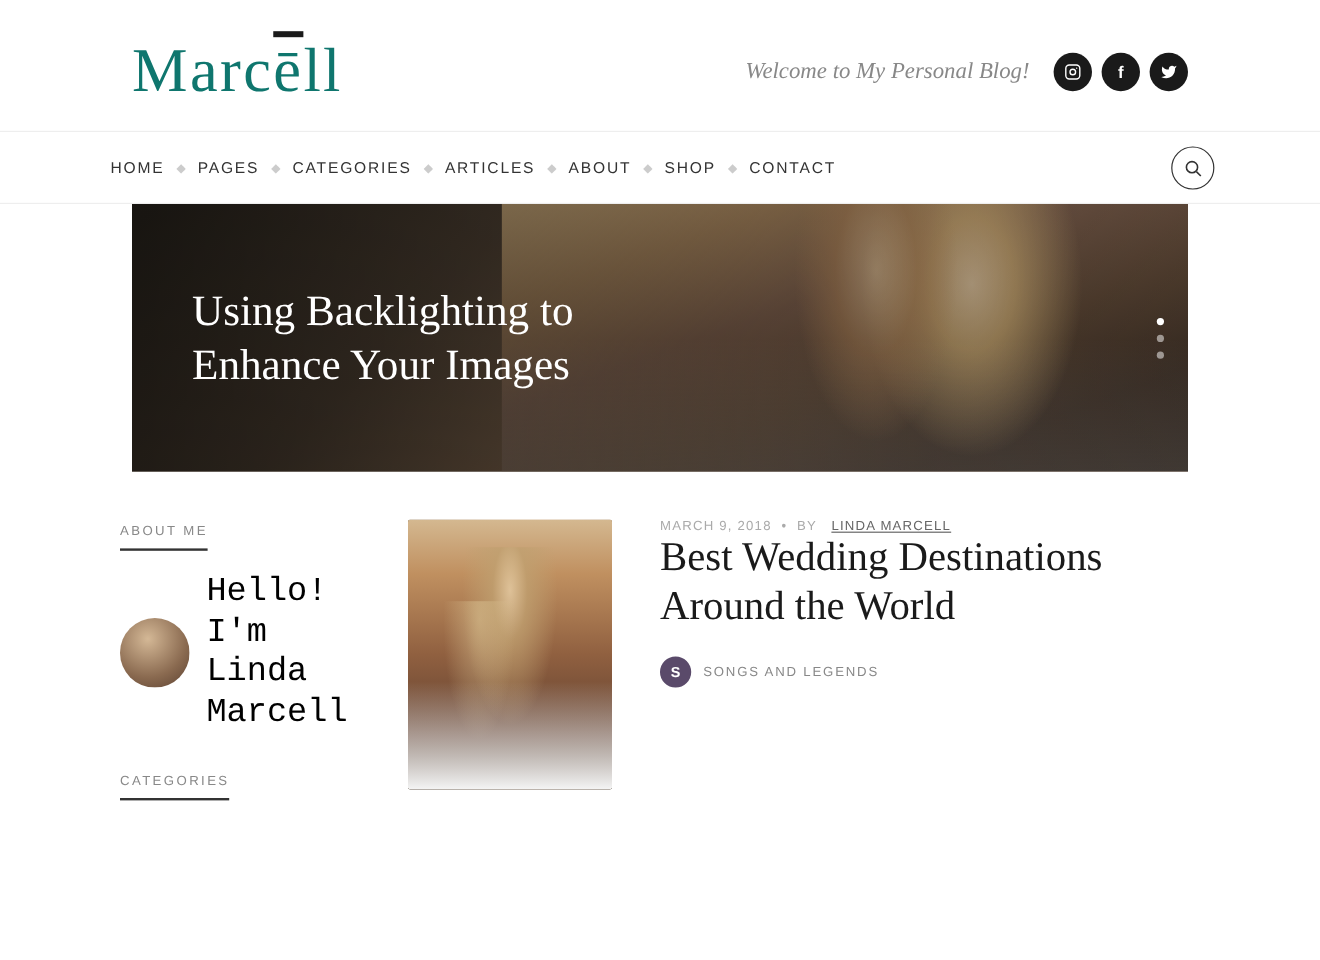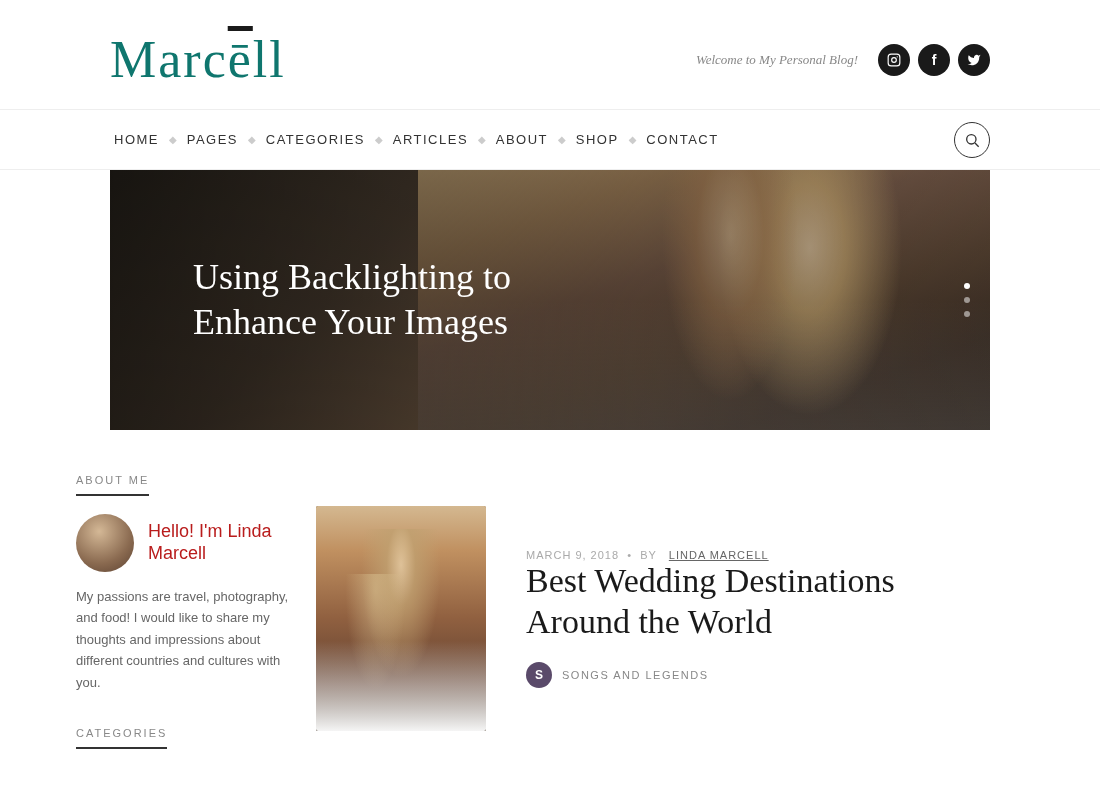--- a/index.html
+++ b/index.html
@@ -3,53 +3,53 @@
   <meta charset="utf-8">
   <style>
     * { margin: 0; padding: 0; box-sizing: border-box; }
     body { font-family: Georgia, 'Times New Roman', serif; background: #fff; color: #333; width: 1100px; min-height: 800px; overflow-x: hidden; }
 
     
     .header { display: flex; align-items: center; justify-content: space-between; padding: 30px 110px 20px 110px; border-bottom: 1px solid #eee; }
     .logo { font-size: 52px; font-weight: 300; letter-spacing: 2px; color: #0f766e; font-family: Georgia, serif; }
     .logo span { text-decoration: overline; text-decoration-color: #1a1a1a; }
     .header-right { display: flex; align-items: center; gap: 20px; }
-    .header-tagline { font-size: 13px; color: #888; font-style: italic; font-family: Georgia, serif; }
+    .header-tagline { font-size: 19px; color: #888; font-style: italic; font-family: Georgia, serif; }
     .social-icons { display: flex; gap: 8px; }
     .social-icon { width: 32px; height: 32px; border-radius: 50%; background: #1a1a1a; color: #fff; display: flex; align-items: center; justify-content: center; font-size: 13px; cursor: pointer; }
 
     
-    .nav { display: flex; align-items: center; justify-content: space-between; padding: 0 110px; height: 60px; border-bottom: 1px solid #eee; }
+    .nav { display: flex; align-items: center; justify-content: space-between; padding: 0 88px; height: 60px; border-bottom: 1px solid #eee; }
     .nav-links { display: flex; align-items: center; gap: 6px; }
     .nav-item { font-size: 13px; letter-spacing: 1.5px; color: #333; text-transform: uppercase; font-family: Arial, sans-serif; cursor: pointer; font-weight: 400; padding: 0 4px; }
     .nav-dot { color: #ccc; font-size: 10px; }
     .nav-search { cursor: pointer; }
     .search-circle { width: 36px; height: 36px; border: 1.5px solid #333; border-radius: 50%; display: flex; align-items: center; justify-content: center; }
 
     
-    .hero { position: relative; margin: 0 110px; height: 260px; background: #3a3028; overflow: hidden; display: flex; align-items: center; padding-left: 33px; }
+    .hero { position: relative; margin: 0 110px; height: 223px; background: #3a3028; overflow: hidden; display: flex; align-items: center; }
     .hero-bg { position: absolute; inset: 0; background: linear-gradient(135deg, #2d2820 0%, #4a3d30 30%, #6b5540 50%, #8b7060 70%, #a08070 100%); opacity: 0.9; }
     .hero-overlay { position: absolute; inset: 0; background: linear-gradient(to right, rgba(0,0,0,0.5) 0%, rgba(0,0,0,0.2) 60%, rgba(0,0,0,0.1) 100%); }
     .hero-content { position: relative; z-index: 2; padding: 0 50px; }
     .hero-title { color: #fff; font-size: 36px; font-weight: 300; line-height: 1.25; font-family: Georgia, serif; max-width: 380px; }
     .hero-dots { position: absolute; right: 20px; top: 50%; transform: translateY(-50%); display: flex; flex-direction: column; gap: 8px; z-index: 2; }
     .hero-dot { width: 6px; height: 6px; border-radius: 50%; background: rgba(255,255,255,0.5); }
     .hero-dot.active { background: #fff; }
 
     
-    .main { display: flex; gap: 0; padding: 40px 110px 0 76px; align-items: center; }
+    .main { display: flex; gap: 0; padding: 40px 110px 0 100px; }
 
     
     .sidebar { width: 220px; flex-shrink: 0; }
     .about-me-section { margin-bottom: 30px; }
     .section-label { font-size: 11px; letter-spacing: 2px; text-transform: uppercase; color: #888; font-family: Arial, sans-serif; padding-bottom: 8px; border-bottom: 2px solid #333; display: inline-block; margin-bottom: 18px; }
     .about-me-top { display: flex; align-items: center; gap: 14px; margin-bottom: 14px; }
     .avatar { width: 58px; height: 58px; border-radius: 50%; background: linear-gradient(135deg, #8a7060, #c0a080); overflow: hidden; flex-shrink: 0; }
     .avatar-inner { width: 100%; height: 100%; background: radial-gradient(circle at 40% 30%, #d4b896 0%, #8a6a50 60%, #5a4030 100%); }
-    .handwriting { font-family: Liberation Sans, sans-serif; font-size: 18px; color: #b91c1c; line-height: 1.2; }
+    .handwriting { font-family: Liberation Mono, monospace; font-size: 28px; color: #000000; line-height: 1.2; }
     .about-desc { font-size: 13px; color: #666; line-height: 1.65; font-family: Arial, sans-serif; }
 
     .categories-section { margin-top: 30px; }
 
     
     .featured-post { flex: 1; padding: 0 20px; max-width: 200px; }
     .featured-image { width: 170px; height: 225px; background: linear-gradient(135deg, #e8d5c0 0%, #c8a880 40%, #a08060 70%, #604030 100%); border-radius: 2px; overflow: hidden; }
     .featured-image-inner { width: 100%; height: 100%; background: radial-gradient(ellipse at 60% 30%, #e8cca0 0%, #c09060 30%, #806040 60%, #403020 100%); }
 
     
@@ -141,21 +141,20 @@
 
   <aside class="sidebar">
     <div class="about-me-section">
       <div class="section-label">ABOUT ME</div>
       <div class="about-me-top">
         <div class="avatar">
           <div class="avatar-inner"></div>
         </div>
         <div class="handwriting">Hello! I'm Linda Marcell</div>
       </div>
-      <p class="about-desc">My passions are travel, photography, and food! I would like to share my thoughts and impressions about different countries and cultures with you.</p>
     </div>
     <div class="categories-section">
       <div class="section-label">CATEGORIES</div>
     </div>
   </aside>
 
   <div class="featured-post">
     <div class="featured-image">
       <div class="featured-image-inner">
 

